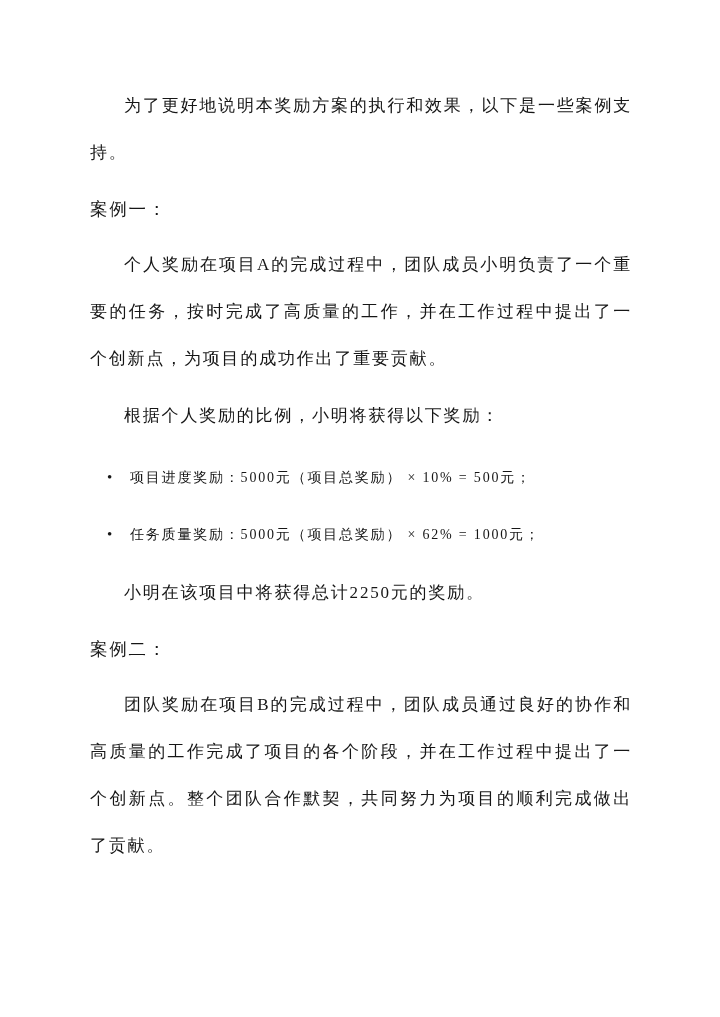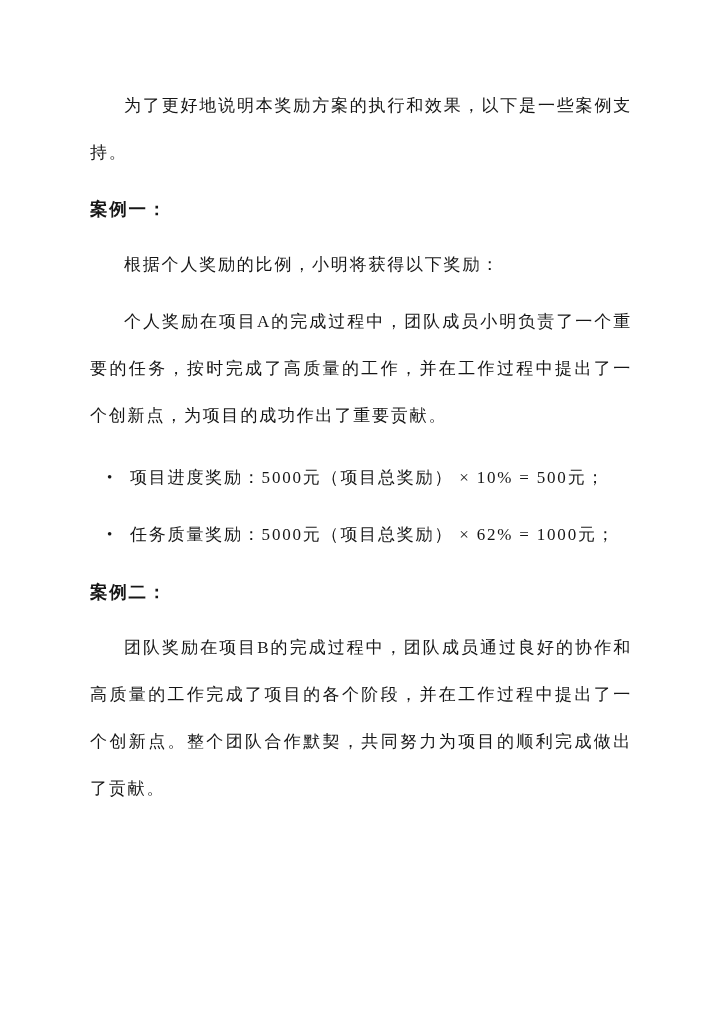--- a/index.html
+++ b/index.html
@@ -21,33 +21,33 @@
     margin: 0 0 10px 0;
     font-size: 17px;
     line-height: 47px;
     text-align: justify;
     text-indent: 2em;
     letter-spacing: 1.8px;
   }
   h2.case-heading {
     margin: 2px 0 8px 0;
     font-size: 17.5px;
-    font-weight: bold;
+    font-weight: normal;
     line-height: 47px;
     letter-spacing: 1.8px;
   }
   ul.bullet-list {
     list-style: none;
     margin: 0 0 6px 0;
     padding: 0;
   }
   ul.bullet-list li {
     position: relative;
     padding-left: 40px;
-    font-size: 17px;
+    font-size: 14px;
     line-height: 57px;
     letter-spacing: 1.8px;
   }
   ul.bullet-list li::before {
     content: "\2022";
     position: absolute;
     left: 17px;
     top: 0;
     font-size: 15px;
     color: #161616;
@@ -55,27 +55,28 @@
 </style>
 </head>
 <body>
 
 <div class="page">
 
   <p class="para">为了更好地说明本奖励方案的执行和效果，以下是一些案例支持。</p>
 
   <h2 class="case-heading">案例一：</h2>
 
+  <p class="para">个人奖励在项目A的完成过程中，团队成员小明负责了一个重要的任务，按时完成了高质量的工作，并在工作过程中提出了一个创新点，为项目的成功作出了重要贡献。</p>
+
   <p class="para">根据个人奖励的比例，小明将获得以下奖励：</p>
-
-  <p class="para">个人奖励在项目A的完成过程中，团队成员小明负责了一个重要的任务，按时完成了高质量的工作，并在工作过程中提出了一个创新点，为项目的成功作出了重要贡献。</p>
 
   <ul class="bullet-list">
     <li>项目进度奖励：5000元（项目总奖励） × 10% = 500元；</li>
     <li>任务质量奖励：5000元（项目总奖励） × 62% = 1000元；</li>
   </ul>
 
+  <p class="para">小明在该项目中将获得总计2250元的奖励。</p>
 
   <h2 class="case-heading">案例二：</h2>
 
   <p class="para">团队奖励在项目B的完成过程中，团队成员通过良好的协作和高质量的工作完成了项目的各个阶段，并在工作过程中提出了一个创新点。整个团队合作默契，共同努力为项目的顺利完成做出了贡献。</p>
 
 </div>
 
 </body></html>

